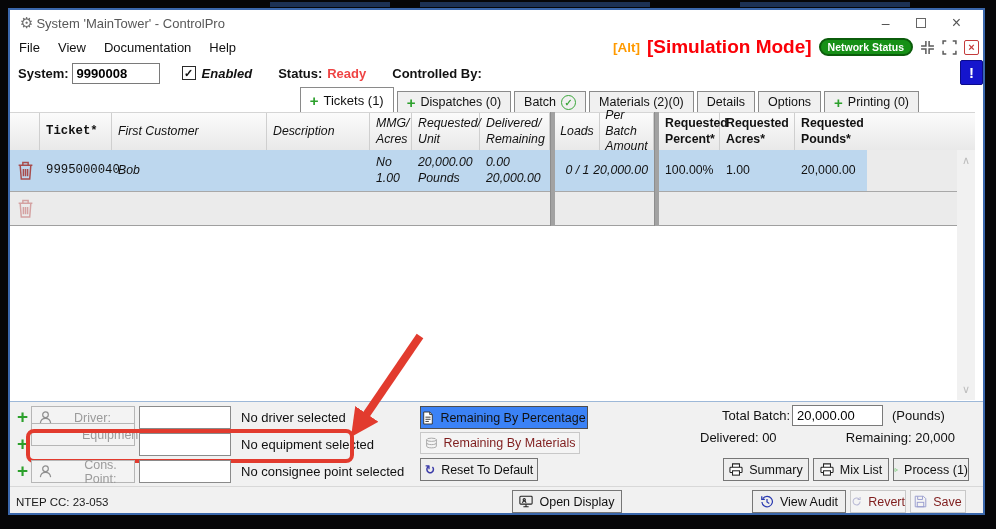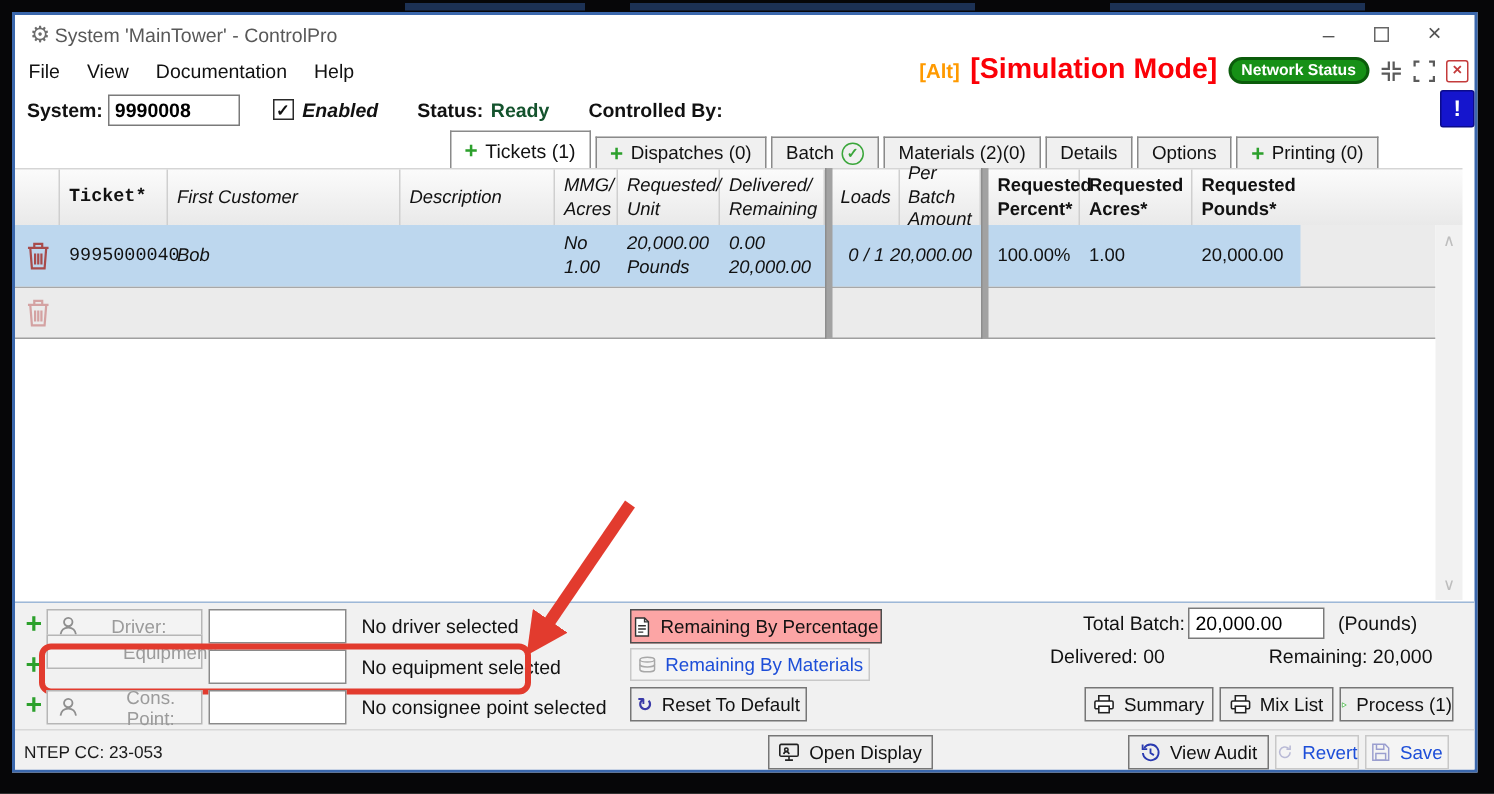--- a/index.html
+++ b/index.html
@@ -29,21 +29,21 @@
   .redbox{width:15px;height:15px;border:1.5px solid #c43b3b;color:#c43b3b;display:flex;align-items:center;
           justify-content:center;font-size:11px;font-weight:bold;border-radius:2px;}
   
   .sysrow{position:absolute;left:0;top:48px;width:973px;height:30px;display:flex;align-items:center;
           padding-left:8px;font-size:13px;}
   .blab{font-weight:bold;}
   .sysinput{width:88px;height:21px;border:1px solid #7a7a7a;font:600 13px "Liberation Sans",sans-serif;
             padding:0 4px;margin-left:3px;}
   .chk{width:14px;height:14px;border:1.6px solid #2a2a2a;display:inline-flex;align-items:center;
        justify-content:center;font-size:11px;font-weight:bold;background:#fff;}
-  .ready{color:#14532d;font-weight:bold;}
+  .ready{color:#ef4444;font-weight:bold;}
   .alertbtn{position:absolute;left:950px;top:50px;width:23px;height:25px;background:#1515cd;color:#fff;
             font-weight:bold;font-size:15px;display:flex;align-items:center;justify-content:center;
             border:1px solid #0b0b8a;border-radius:2px;}
   
   .tabs{position:absolute;left:0;top:76px;width:973px;height:26px;display:flex;align-items:flex-end;
         justify-content:flex-end;padding-right:64px;}
   .tab{border:1px solid #8a8a8a;border-bottom:none;background:#f0f0f0;height:21px;display:flex;
        align-items:center;gap:5px;padding:0 9px;font-size:12.5px;margin-left:3px;white-space:nowrap;}
   .tab.active{background:#fff;height:25px;font-size:13px;}
   .plus{color:#2ca02c;font-weight:bold;font-size:15px;line-height:1;}
@@ -77,22 +77,22 @@
   .selbtn{position:absolute;left:21px;width:104px;height:23px;background:#f3f3f3;border:1px solid #b6b6b6;
           color:#9b9b9b;font-size:12.5px;display:flex;align-items:center;padding:0 6px;gap:4px;}
   .selbtn .lab{flex:1;text-align:center;}
   .selinput{position:absolute;left:129px;width:92px;height:23px;border:1px solid #8a8a8a;background:#fff;
             font:13px "Liberation Sans",sans-serif;padding:0 4px;}
   .selstatus{position:absolute;left:231px;height:23px;display:flex;align-items:center;font-size:13px;}
   .redrect{position:absolute;left:16px;top:27px;width:328px;height:34px;border:4px solid #e23b2e;
            border-radius:8px;}
   .btn{position:absolute;display:flex;align-items:center;justify-content:center;gap:6px;background:#eee;
        border:1px solid #767676;font-size:12.5px;color:#111;white-space:nowrap;}
-  .btn.dark{border:1.5px solid #4d4d4d;background:#fca5a5;}
-  .btn.disabled{background:#f4f4f4;border-color:#c8c8c8;color:#1d4ed8;text-align:right;}
+  .btn.dark{border:1.5px solid #4d4d4d;background:#3b82f6;}
+  .btn.disabled{background:#f4f4f4;border-color:#c8c8c8;color:#7f1d1d;text-align:right;}
   .ptext{position:absolute;font-size:13px;}
   .tbinput{position:absolute;left:782px;top:3px;width:91px;height:21px;border:1px solid #7a7a7a;
            background:#fff;font:13px "Liberation Sans",sans-serif;padding:0 4px;}
   .pline{position:absolute;left:0;top:84px;width:973px;height:1px;background:#d8d8d8;}
   .ntep{position:absolute;left:6px;top:94px;font-size:11.5px;color:#1a1a1a;}
   .resetglyph{color:#3a3aa8;}
   svg{display:block;}
 </style>
 </head>
 <body>

